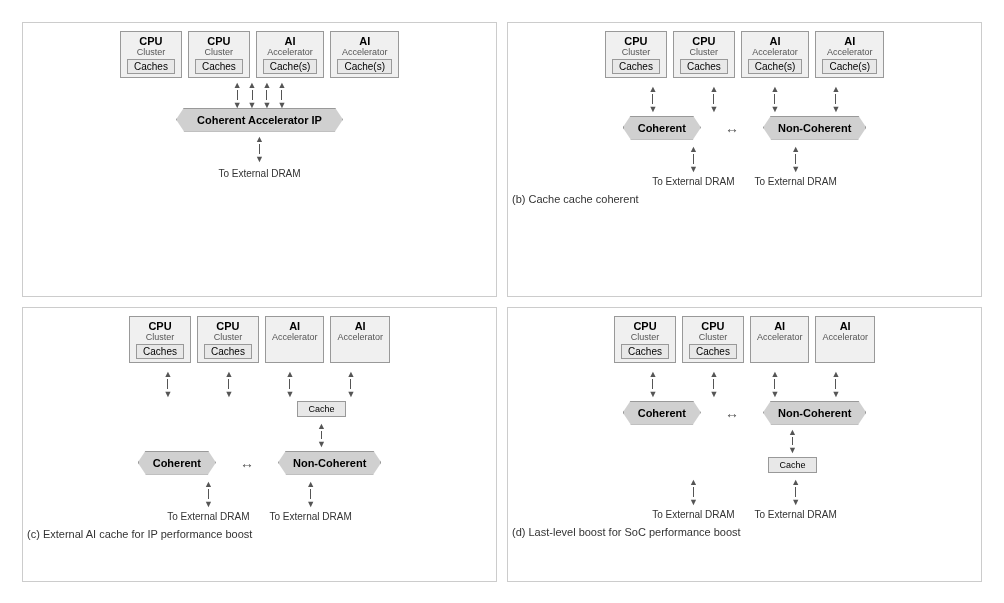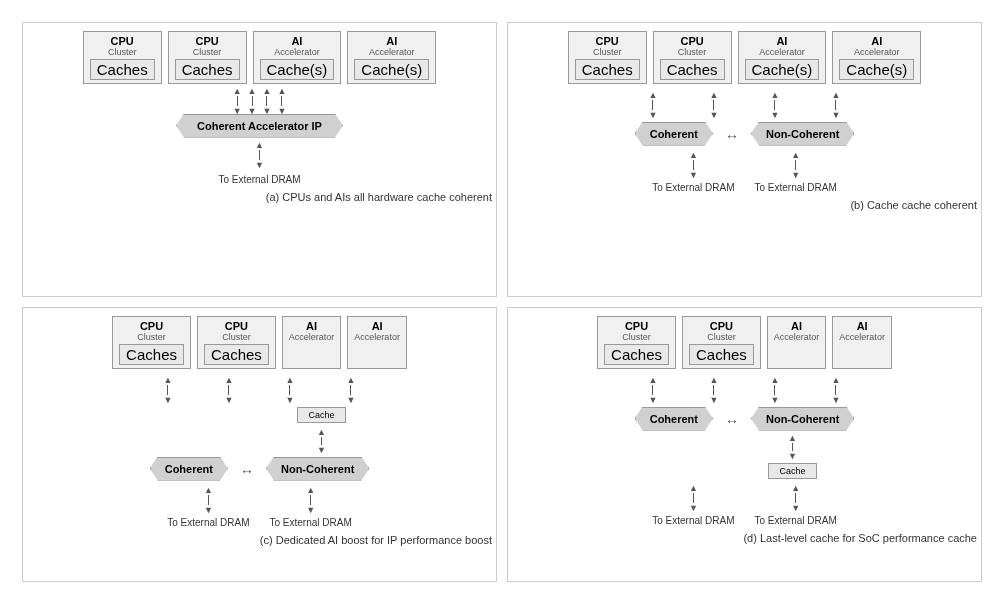--- a/index.html
+++ b/index.html
@@ -19,21 +19,21 @@
       height: 580px;
       display: grid;
       grid-template-columns: 1fr 1fr;
       grid-template-rows: 1fr 1fr;
       gap: 10px;
       padding: 10px;
     }
     .diagram {
       display: flex;
       flex-direction: column;
-      align-items: flex-end;
+      align-items: flex-start;
       padding: 8px 4px 4px 4px;
       border: 1px solid #ccc;
       background: #fff;
     }
     .diagram-title {
       font-size: 11px;
       color: #333;
       margin-top: 6px;
       text-align: center;
     }
@@ -57,21 +57,21 @@
       font-weight: bold;
       font-size: 11px;
     }
     .cluster-box .subtitle {
       font-size: 9px;
       color: #555;
     }
     .cache-box {
       border: 1px solid #999;
       background: #e8e8e8;
-      font-size: 15px;
+      font-size: 10px;
       padding: 1px 6px;
       margin-top: 2px;
     }
     
     .banner {
       background: #d0d0d0;
       border: 1px solid #999;
       clip-path: polygon(8px 0%, calc(100% - 8px) 0%, 100% 50%, calc(100% - 8px) 100%, 8px 100%, 0% 50%);
       padding: 5px 20px;
       font-size: 11px;
@@ -98,21 +98,21 @@
       display: flex;
       flex-direction: column;
       align-items: center;
       height: 22px;
       justify-content: center;
     }
     
     .banner-row {
       display: flex;
       flex-direction: row;
-      gap: 12px;
+      gap: 24px;
       align-items: center;
     }
     
     .dram-row {
       display: flex;
       flex-direction: row;
       gap: 20px;
       justify-content: center;
     }
     .dram-col {
@@ -197,21 +197,20 @@
 
       <div class="banner">Coherent Accelerator IP</div>
 
       <div style="display:flex;flex-direction:column;align-items:center;margin:2px 0;">
         <span style="font-size:9px;color:#555;">▲</span>
         <div style="width:1px;height:10px;background:#555;"></div>
         <span style="font-size:9px;color:#555;">▼</span>
       </div>
       <div class="dram-text">To External DRAM</div>
     </div>
-    <div class="diagram-title">(a) CPUs and AIs all hardware cache coherent</div>
   </div>
 
   <div class="diagram">
     <div class="diagram-content">
       <div class="cluster-row">
         <div class="cluster-box">
           <span class="title">CPU</span>
           <span class="subtitle">Cluster</span>
           <div class="cache-box">Caches</div>
         </div>
@@ -381,21 +380,21 @@
         <div class="dram-col">
           <div style="display:flex;flex-direction:column;align-items:center;">
               <span style="font-size:9px;color:#555;">▲</span>
               <div style="width:1px;height:10px;background:#555;"></div>
               <span style="font-size:9px;color:#555;">▼</span>
             </div>
           <div class="dram-text">To External DRAM</div>
         </div>
       </div>
     </div>
-    <div class="diagram-title">(c) Dedicated AI boost for IP performance boost</div>
+    <div class="diagram-title">(c) External AI cache for IP performance boost</div>
   </div>
 
   <div class="diagram">
     <div class="diagram-content">
       <div class="cluster-row">
         <div class="cluster-box">
           <span class="title">CPU</span>
           <span class="subtitle">Cluster</span>
           <div class="cache-box">Caches</div>
         </div>
@@ -475,16 +474,16 @@
         <div class="dram-col">
           <div style="display:flex;flex-direction:column;align-items:center;">
               <span style="font-size:9px;color:#555;">▲</span>
               <div style="width:1px;height:10px;background:#555;"></div>
               <span style="font-size:9px;color:#555;">▼</span>
             </div>
           <div class="dram-text">To External DRAM</div>
         </div>
       </div>
     </div>
-    <div class="diagram-title">(d) Last-level cache for SoC performance cache</div>
+    <div class="diagram-title">(d) Last-level boost for SoC performance boost</div>
   </div>
 
 </div>
 
 </body></html>

